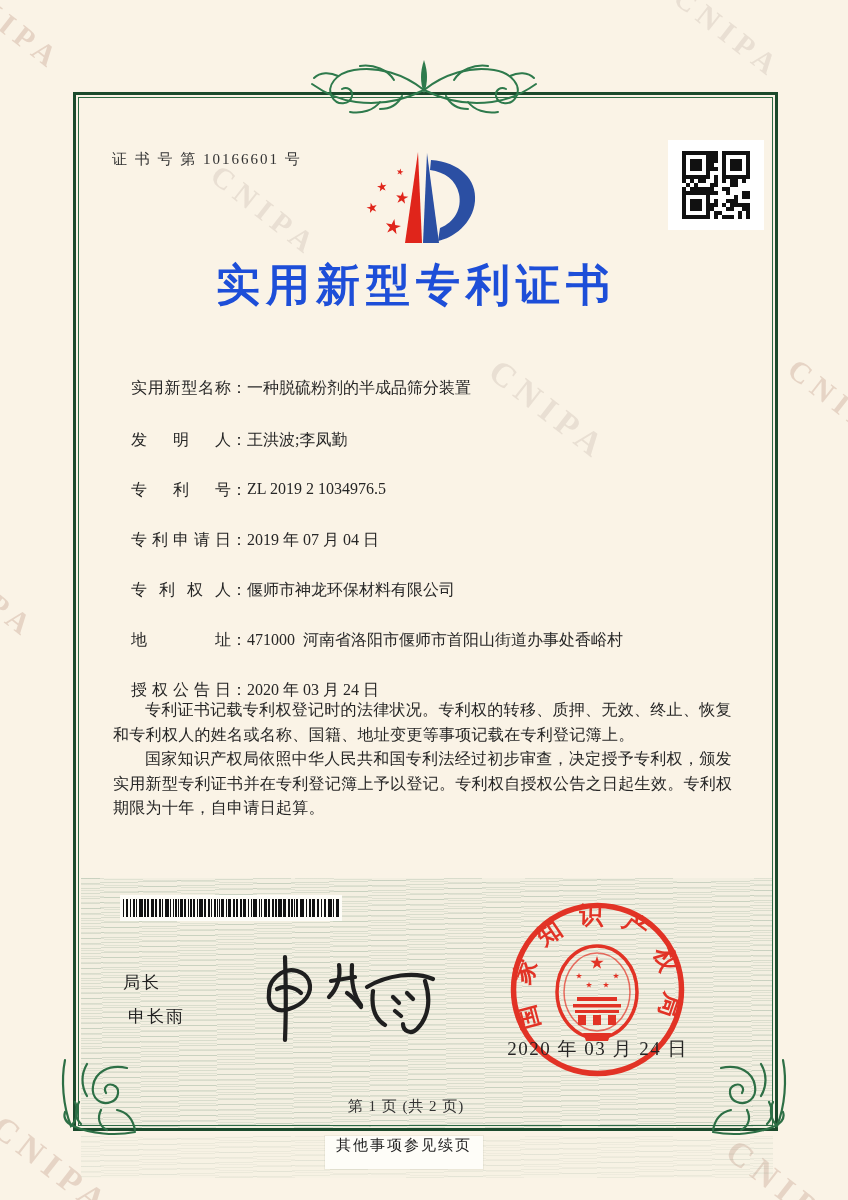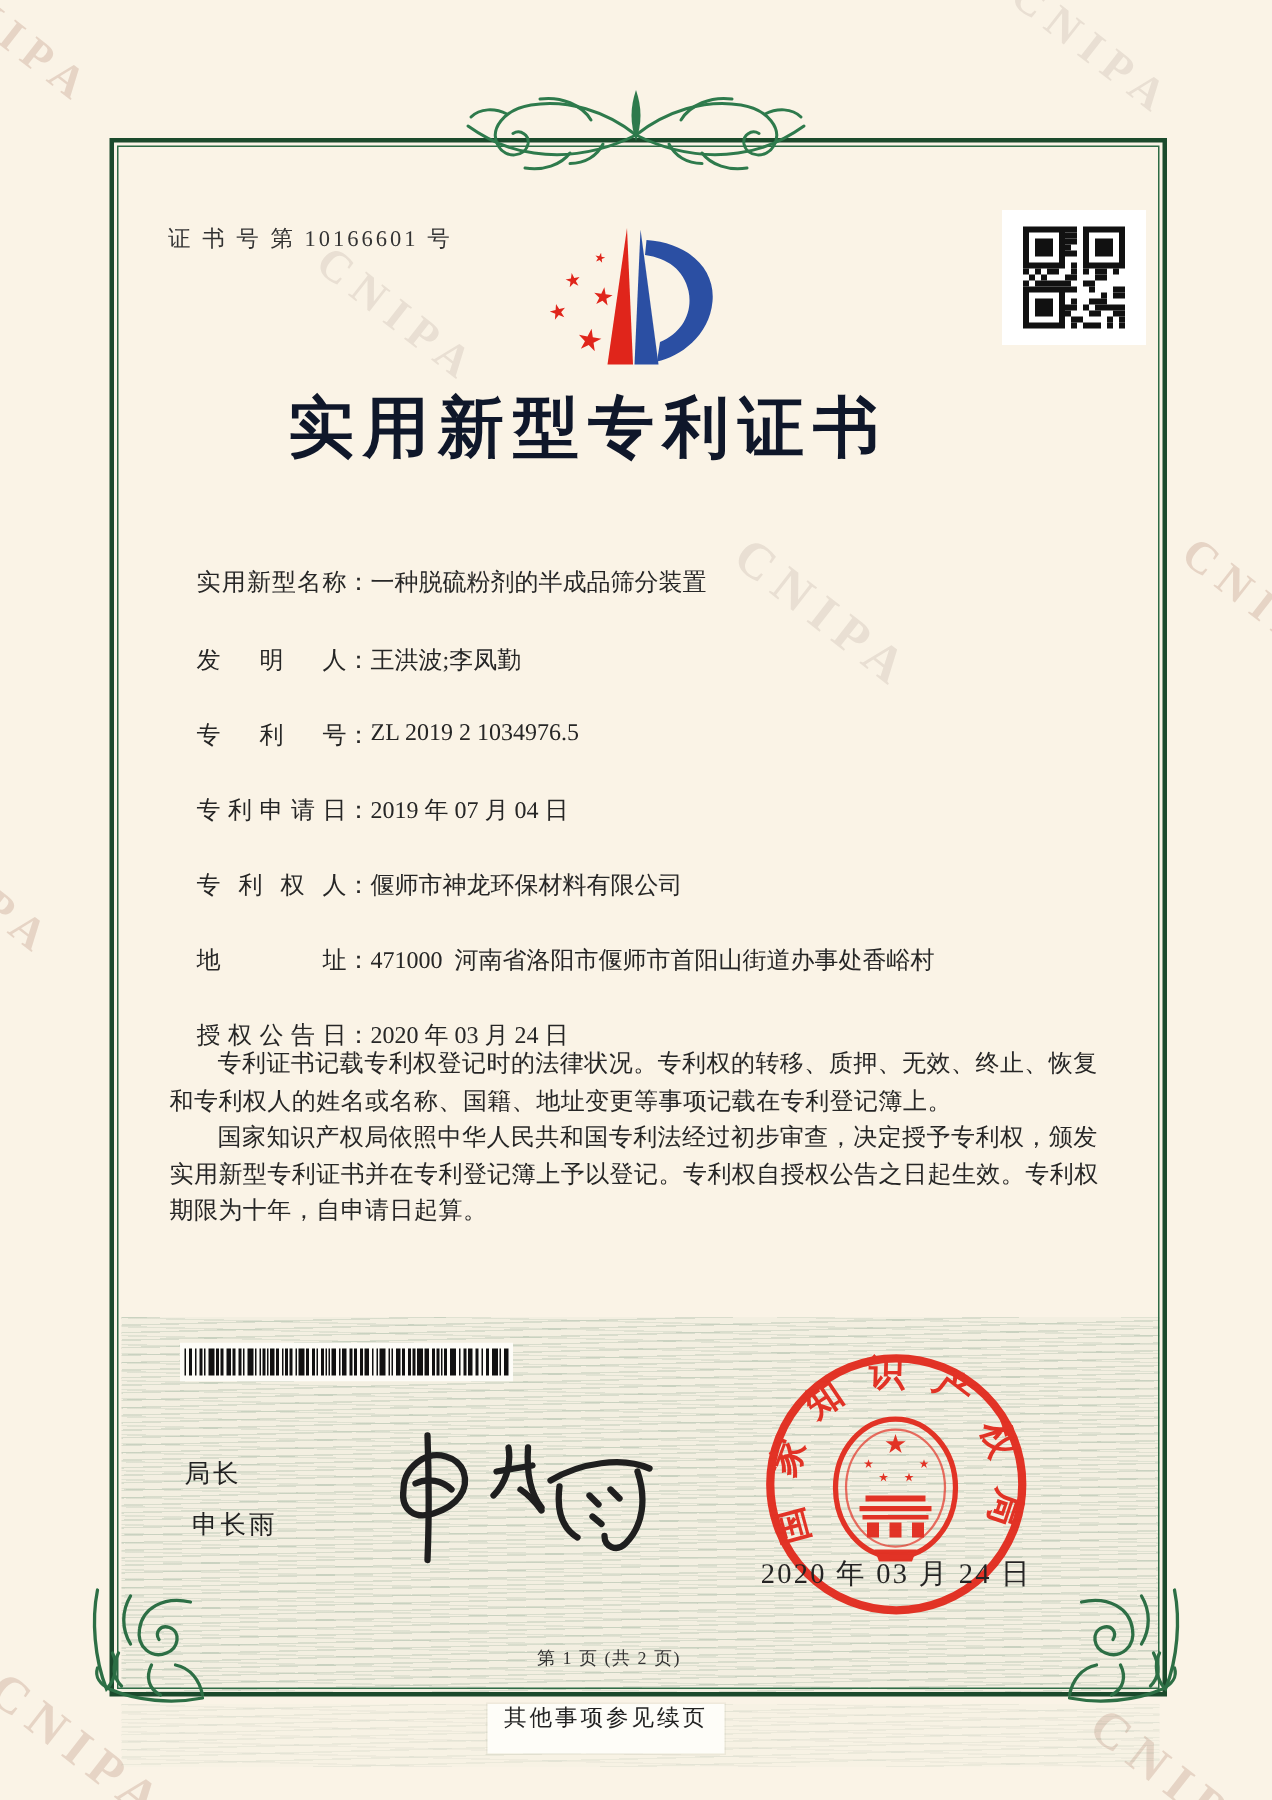--- a/index.html
+++ b/index.html
@@ -36,21 +36,21 @@
     content:""; position:absolute; inset:2px;
     border:1px solid #2d6b45;
   }
   
   .cert-no {
     position:absolute; left:112px; top:150px;
     font-size:15px; letter-spacing:2px; color:#333;
   }
   .title {
     position:absolute; left:0; top:256px; width:784px; text-align:center;
-    font-size:44px; font-weight:bold; letter-spacing:6px; color:#0f172a;
+    font-size:44px; font-weight:bold; letter-spacing:6px; color:#1d4ed8;padding-left:24px;
   }
   .field-row {
     position:absolute; left:115px; font-size:16px; color:#262626;
     white-space:pre-wrap;
   }
   .f-label {
     display:inline-block; width:100px;
     text-align:justify; text-align-last:justify; vertical-align:top;
   }
   .f-label--auto { width:auto; text-align-last:auto; letter-spacing:1px; }
@@ -59,21 +59,21 @@
   .pair2 { position:absolute; left:262px; top:0; white-space:nowrap; }
   .paras { position:absolute; left:113px; top:698px; width:632px; }
   .paras p {
     margin:0; font-size:16px; line-height:24.5px; text-indent:2em;
     letter-spacing:0.3px; color:#262626;
   }
   .signer-title { position:absolute; left:123px; top:971px; font-size:17px; color:#222; letter-spacing:2px; }
   .signer-name  { position:absolute; left:128px; top:1005px; font-size:17px; color:#222; letter-spacing:2px; }
   .page-footer {
     position:absolute; left:341px; top:1097px; width:130px; text-align:center;
-    font-size:12px; letter-spacing:1px; color:#333;
+    font-size:15px; letter-spacing:1px; color:#333;
   }
   .note-box {
     position:absolute; left:325px; top:1136px; width:158px; height:33px;
     background:#fefdf8; box-shadow:0 0 0 1px rgba(120,110,90,0.08);
     display:flex; justify-content:center;
     font-size:15px; letter-spacing:2px; color:#222;
   }
   
   .svg-abs { position:absolute; pointer-events:none; }
   #ornaments { left:0; top:0; width:848px; height:1200px; }

